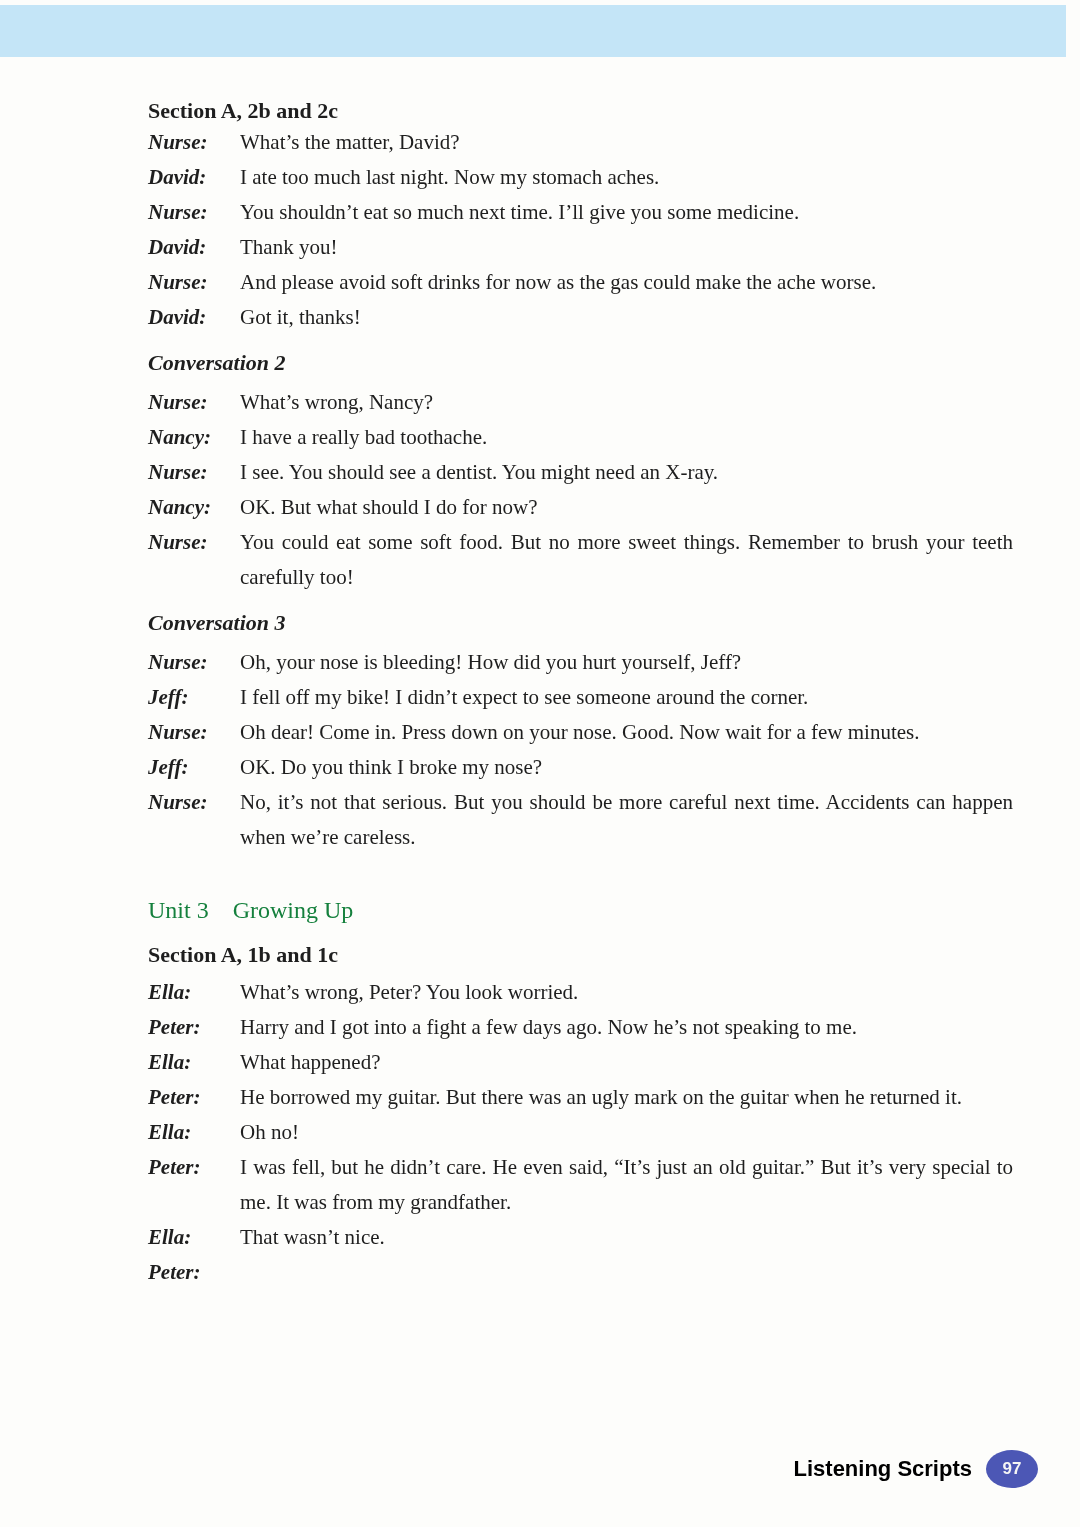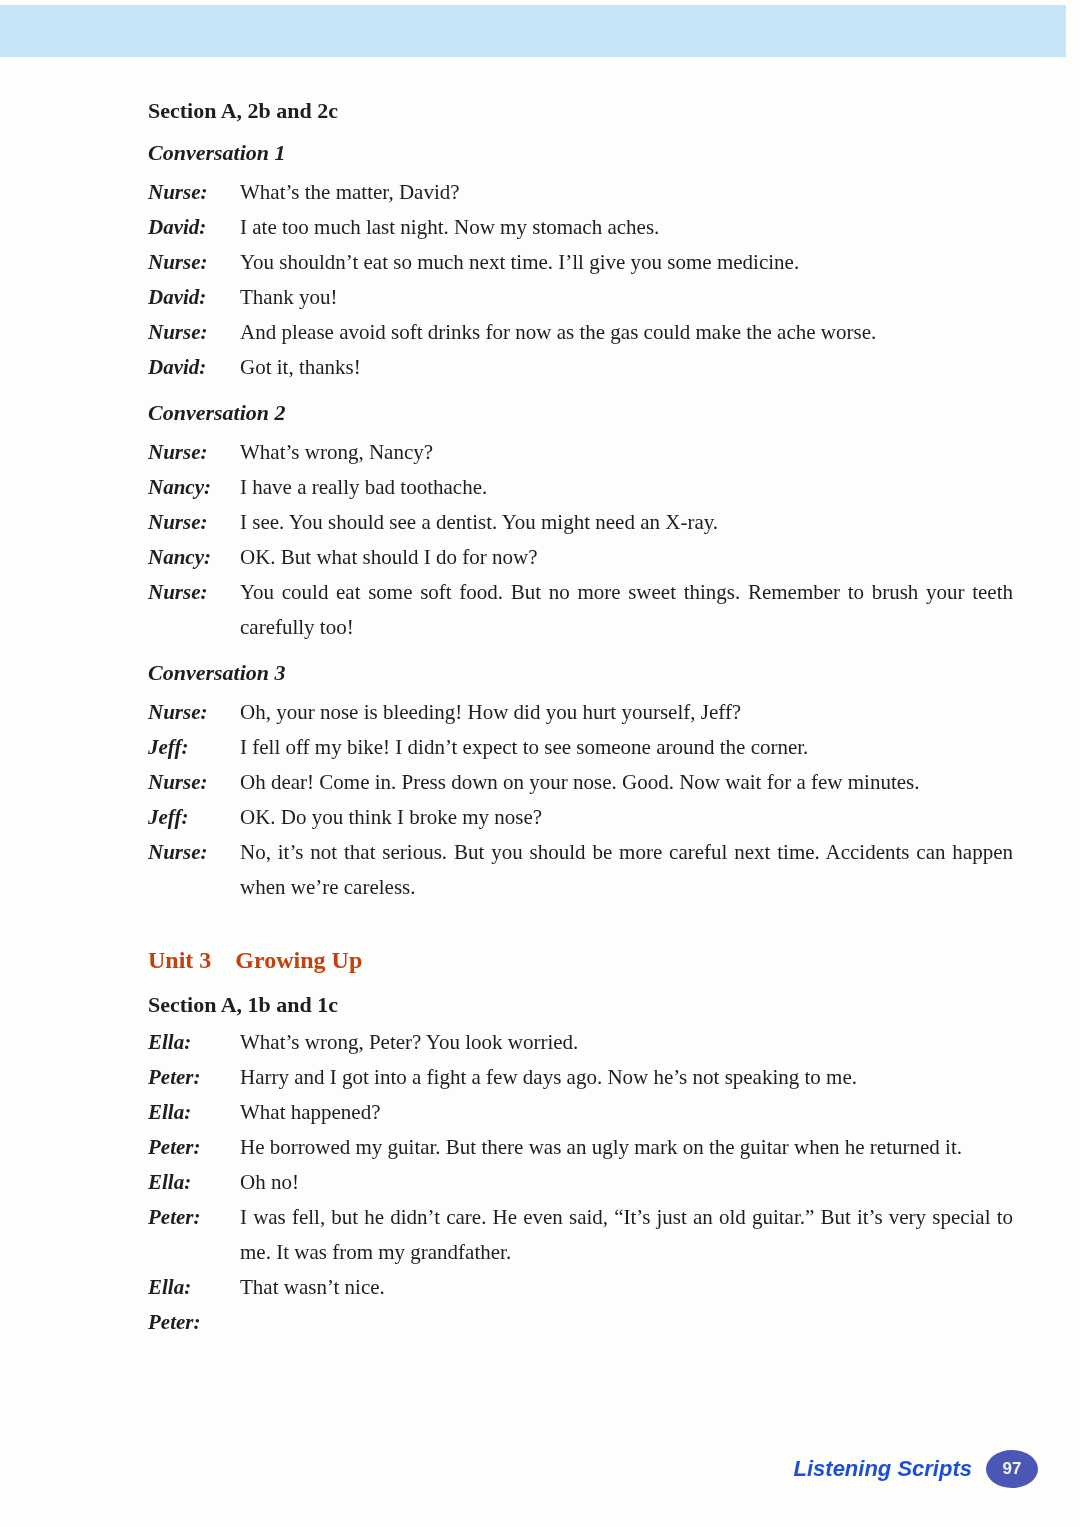--- a/index.html
+++ b/index.html
@@ -44,40 +44,39 @@
     font-style: italic;
     font-weight: bold;
   }
   .utt {
     flex: 1;
     margin: 0;
     text-align: justify;
   }
   .unit-heading {
     font-size: 24px;
-    font-weight: bold;
+    font-weight: normal;
     line-height: 30px;
-    color: #c2410c;
+    color: #15803d;
     margin: 40px 0 0;
   }
   .unit-heading .unit { margin-right: 24px; }
   .footer {
     position: absolute;
     top: 1450px;
     right: 42px;
     display: flex;
     align-items: center;
     gap: 14px;
     font-family: "Liberation Sans", "DejaVu Sans", sans-serif;
   }
   .footer-label {
-    color: #1d4ed8;
+    color: #000000;
     font-weight: bold;
     font-size: 22px;
-    font-style: italic;
   }
   .badge {
     width: 52px; height: 38px;
     background: #4c57b5;
     border-radius: 50%;
     display: flex;
     align-items: center;
     justify-content: center;
     color: #f5f5f5;
     font-size: 17px;
@@ -87,21 +86,20 @@
 </head>
 <body>
 
 <div class="band"></div>
 
 <div class="content">
 
   <h2 class="sec-heading">Section A, 2b and 2c</h2>
 
   <section>
-    <h3 class="conv-title">Conversation 1</h3>
     <div class="row">
       <span class="speaker">Nurse:</span>
       <p class="utt">What’s the matter, David?</p>
     </div>
     <div class="row">
       <span class="speaker">David:</span>
       <p class="utt">I ate too much last night. Now my stomach aches.</p>
     </div>
     <div class="row">
       <span class="speaker">Nurse:</span>

